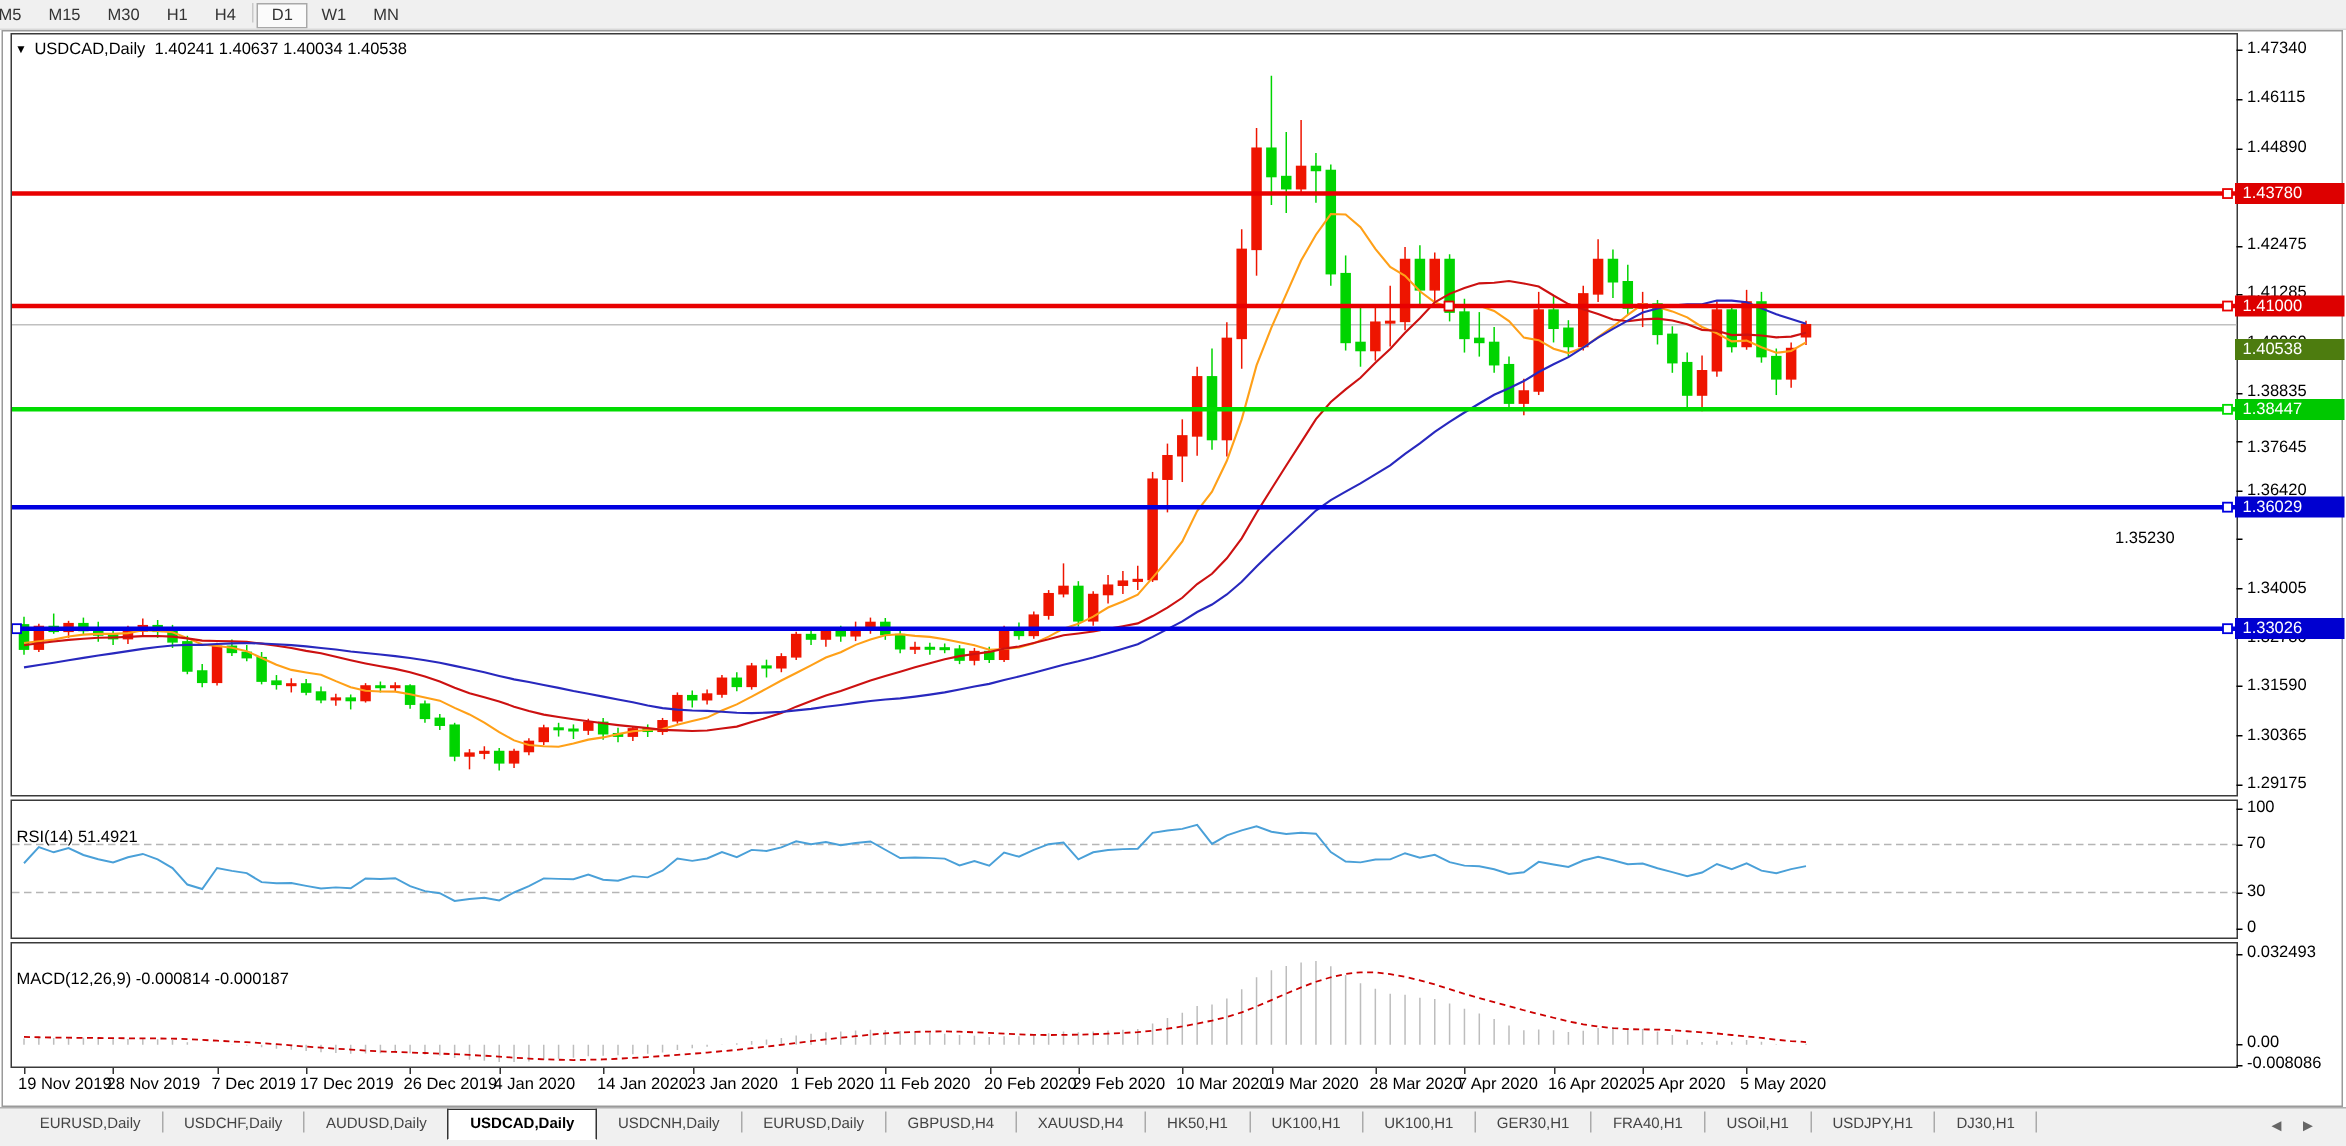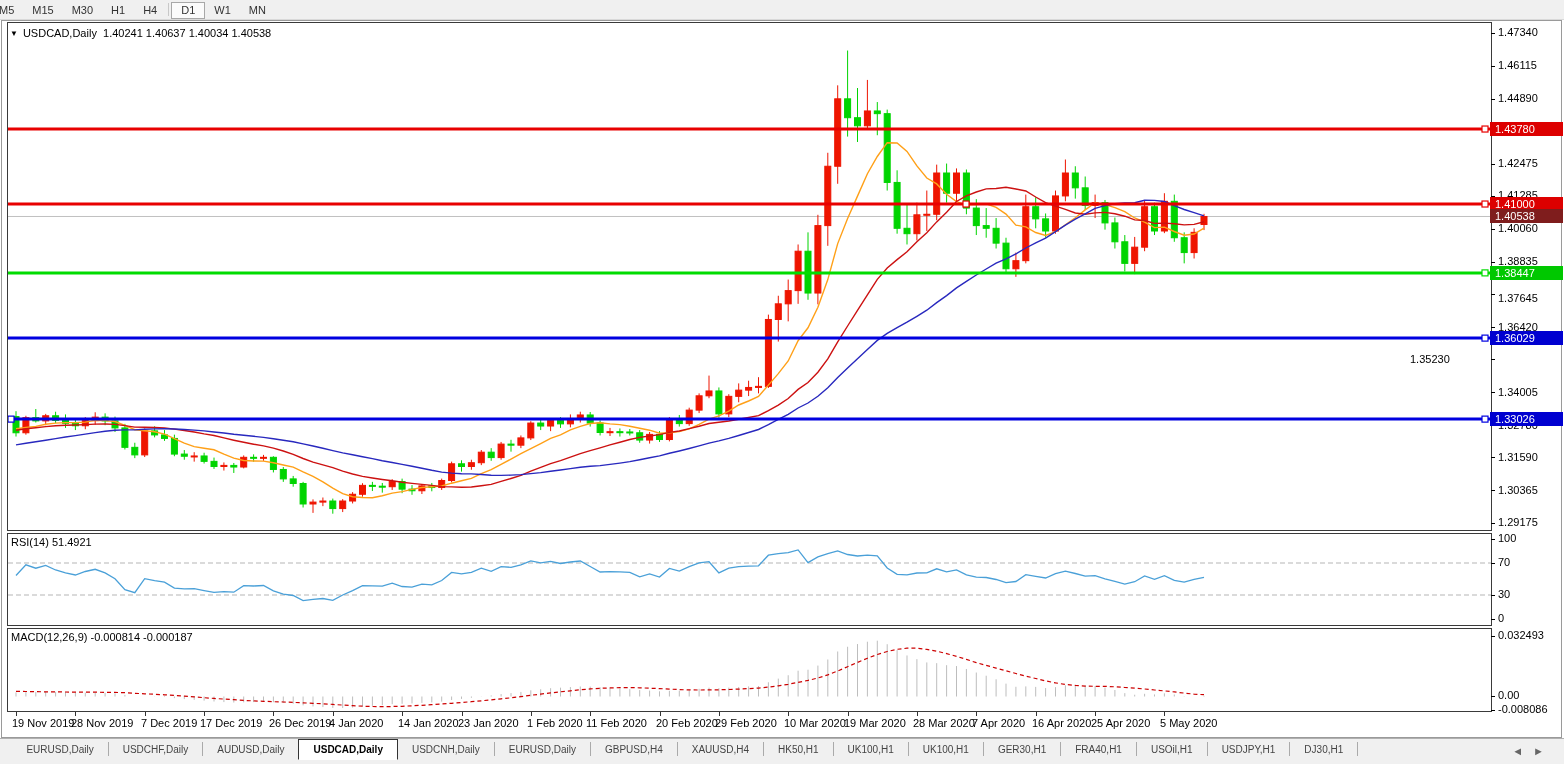--- a/index.html
+++ b/index.html
@@ -9,21 +9,21 @@
   .tf{display:inline-block;padding:2px 9px 0 9px;font-size:11px;color:#333;height:17px;box-sizing:border-box;cursor:default;}
   .tf.active{background:#fbfbfb;border:1px solid #a8a8a8;padding-top:1px;}
   .tfsep{display:inline-block;width:1px;height:13px;background:#c8c8c8;vertical-align:middle;margin:0 2px;}
   
   #winframe{position:absolute;left:1px;top:20px;width:1559px;height:716px;border:1px solid #9a9a9a;background:#fff;}
   .pane{position:absolute;background:#fff;border:1px solid #3a3a3a;box-sizing:border-box;}
   #pane-main{left:7px;top:22px;width:1485px;height:509px;}
   #pane-rsi{left:7px;top:533px;width:1485px;height:93px;}
   #pane-macd{left:7px;top:628px;width:1485px;height:84px;}
   .pane svg{position:absolute;left:0;top:0;}
-  .pane-label{position:absolute;font-size:11px;color:#000;white-space:nowrap;z-index:5;}
+  .pane-label{position:absolute;font-size:11px;color:#000;white-space:nowrap;z-index:5;margin-top:16px;}
   #main-title{left:10px;top:27px;position:absolute;font-size:11px;color:#000;z-index:6;}
   #main-title .tri{font-size:8px;position:relative;top:-1px;margin-right:5px;}
   
   .ytick-dash{position:absolute;width:4px;height:1px;background:#000;}
   .ytick-label{position:absolute;font-size:11px;color:#000;white-space:nowrap;}
   .ytag{position:absolute;left:1490px;width:68px;height:14px;line-height:14px;font-size:11px;color:#fff;padding-left:5px;z-index:8;}
   
   .dtick{position:absolute;width:1px;height:4px;background:#333;}
   .dlabel{position:absolute;font-size:11px;color:#000;white-space:nowrap;}
   
@@ -475,21 +475,21 @@
       <div class="ytick-label" style="left:1498px;top:451px">1.31590</div>
       <div class="ytick-dash" style="left:1491px;top:490px"></div>
       <div class="ytick-label" style="left:1498px;top:484px">1.30365</div>
       <div class="ytick-dash" style="left:1491px;top:523px"></div>
       <div class="ytick-label" style="left:1498px;top:516px">1.29175</div>
       <div class="ytag" style="top:122px;background:#dd0000">1.43780</div>
       <div class="ytag" style="top:197px;background:#dd0000">1.41000</div>
       <div class="ytag" style="top:266px;background:#00c800">1.38447</div>
       <div class="ytag" style="top:331px;background:#0000d0">1.36029</div>
       <div class="ytag" style="top:412px;background:#0000d0">1.33026</div>
-      <div class="ytag" style="top:209px;background:#7f1d1d">1.40538</div>
+      <div class="ytag" style="top:226px;background:#4d7c0f">1.40538</div>
       <div class="ytick-dash" style="left:1491px;top:539px"></div>
       <div class="ytick-label" style="left:1498px;top:532px">100</div>
       <div class="ytick-dash" style="left:1491px;top:563px"></div>
       <div class="ytick-label" style="left:1498px;top:556px">70</div>
       <div class="ytick-dash" style="left:1491px;top:595px"></div>
       <div class="ytick-label" style="left:1498px;top:588px">30</div>
       <div class="ytick-dash" style="left:1491px;top:619px"></div>
       <div class="ytick-label" style="left:1498px;top:612px">0</div>
       <div class="ytick-dash" style="left:1491px;top:635.5px"></div>
       <div class="ytick-label" style="left:1498px;top:629px">0.032493</div>

